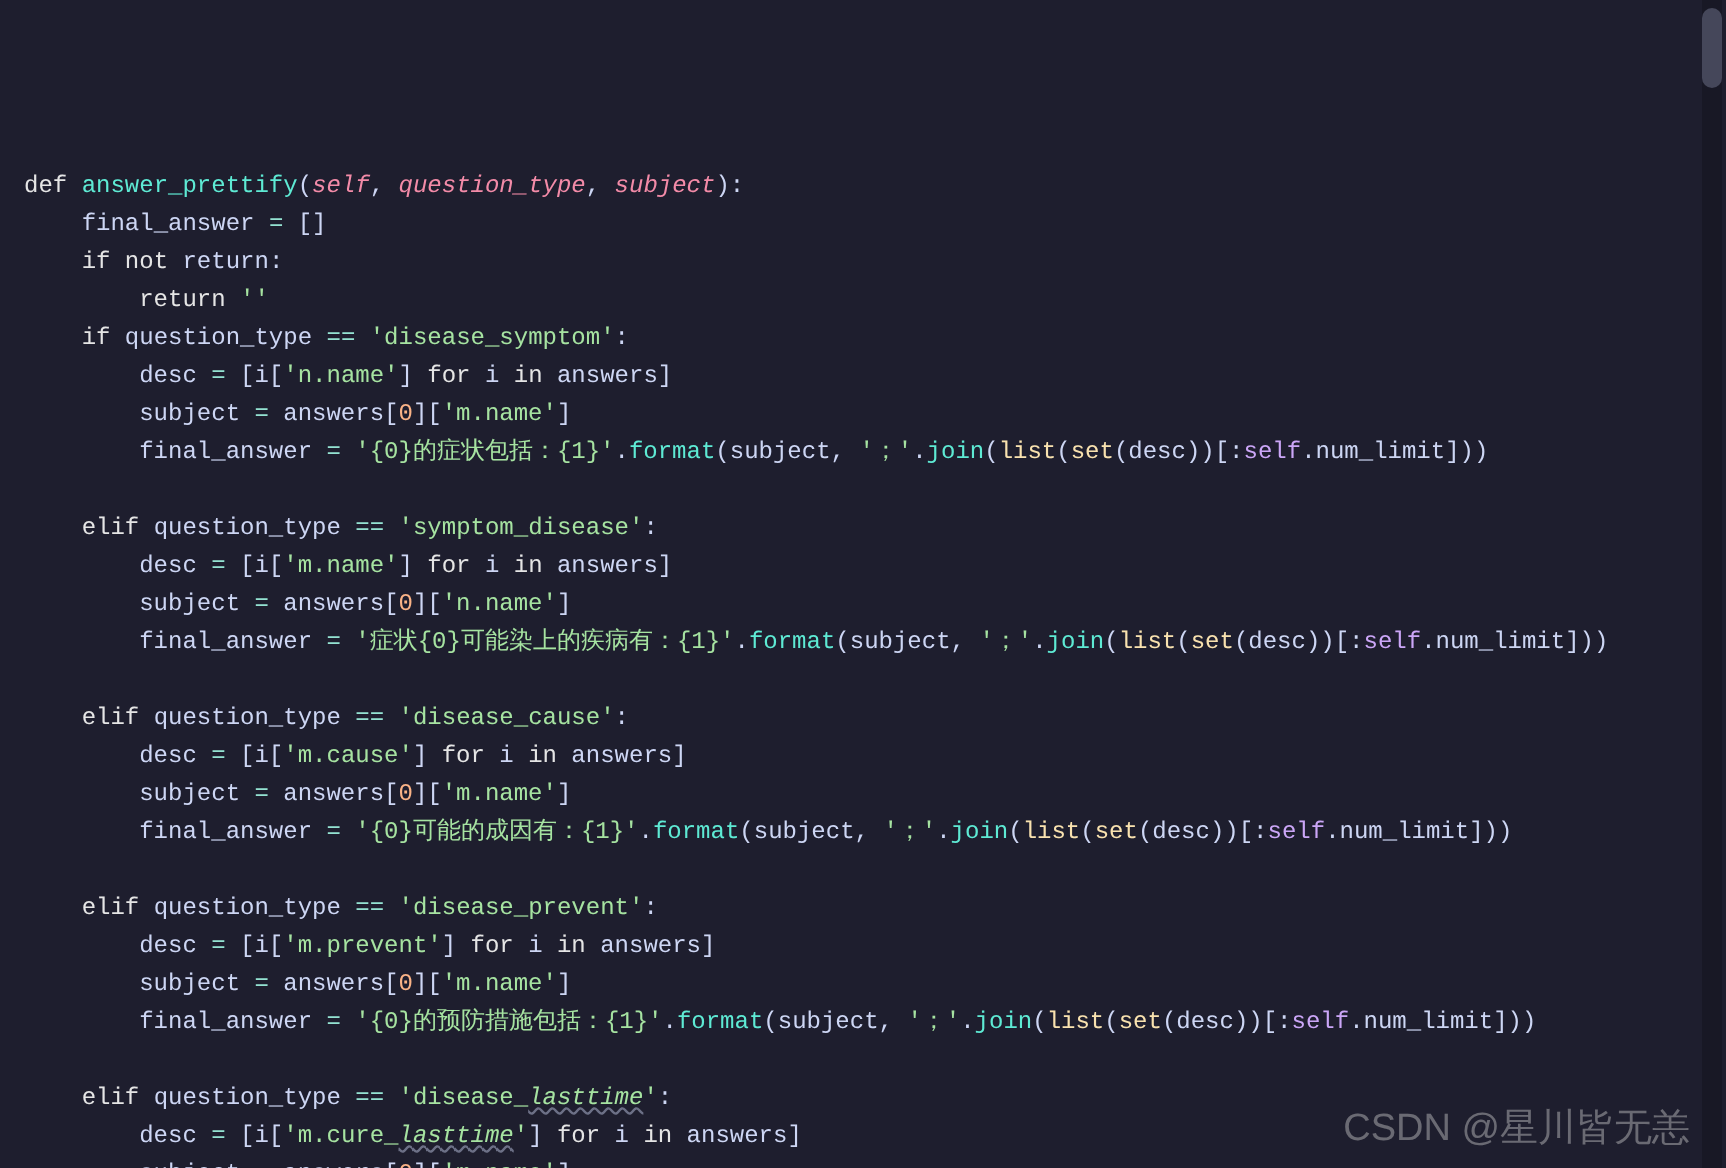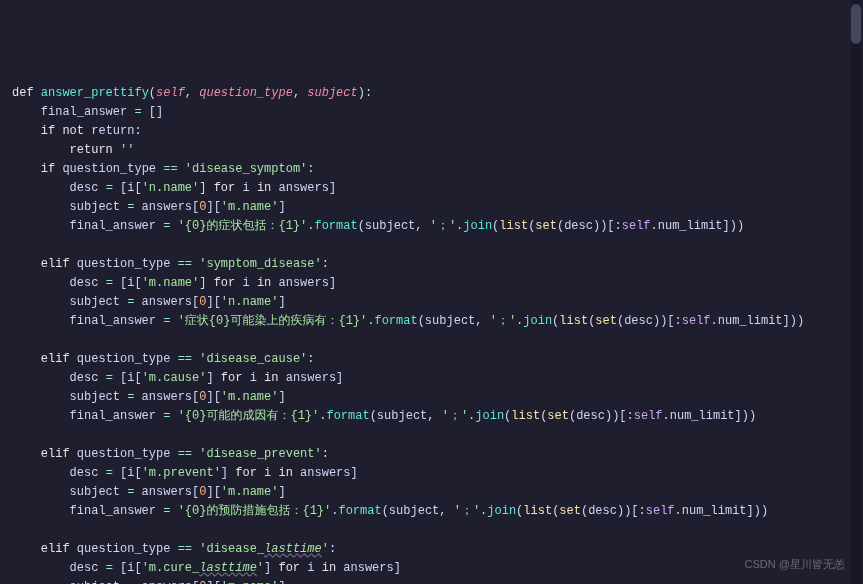--- a/index.html
+++ b/index.html
@@ -23,21 +23,21 @@
   .param { color: #f38ba8; font-style: italic; } 
   .op { color: #94e2d2; }       
   .str { color: #a6e3a1; }      
   .num { color: #fab387; }      
   .bi { color: #f9e2af; margin-top: 36px; }       
   .u { text-decoration: underline; text-decoration-style: wavy; text-decoration-color: #6c7086; font-style: italic; }
   .watermark {
     position: absolute;
     right: 18px;
     bottom: 10px;
-    font-size: 11px;
+    font-size: 19px;
     color: rgba(200,200,200,0.45);
     font-family: Arial, sans-serif;
     white-space: nowrap;
   }
   .scrollbar {
     position: absolute;
     right: 2px;
     top: 0;
     width: 10px;
     height: 584px;

